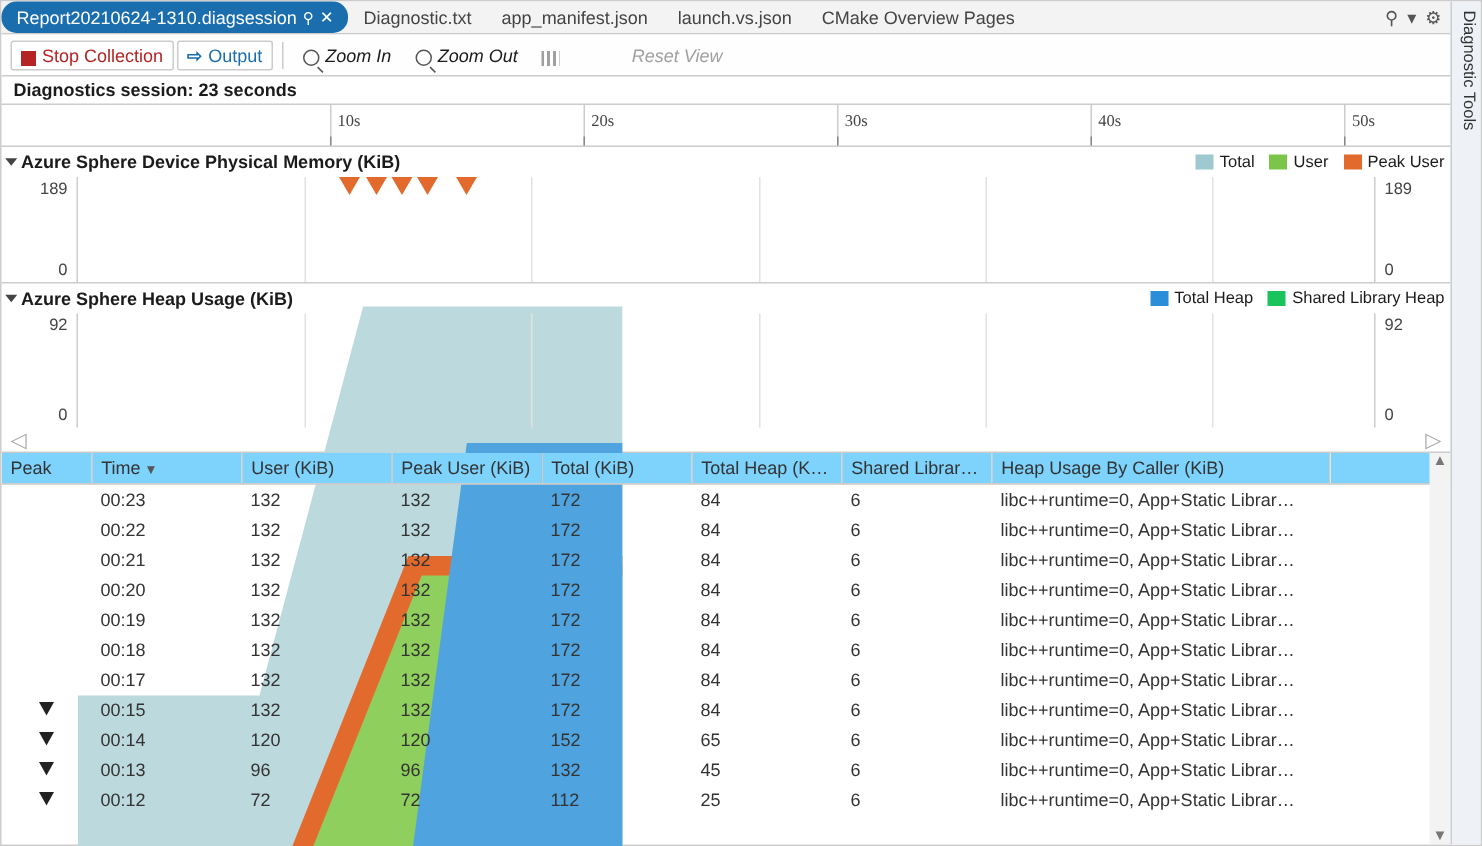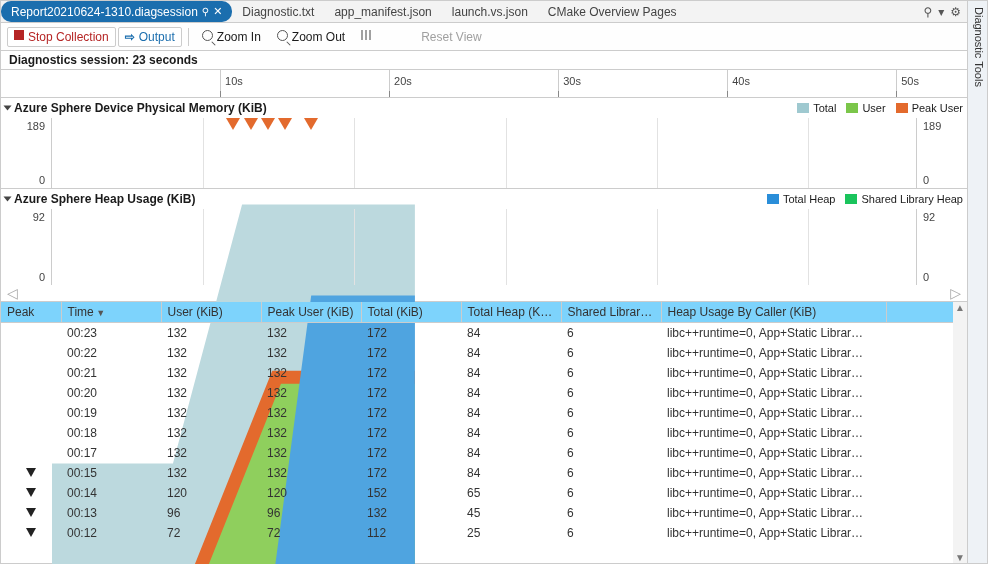--- a/index.html
+++ b/index.html
@@ -28,34 +28,34 @@
   .tabbar{display:flex;align-items:stretch;height:22px;background:#f3f3f3;border-bottom:1px solid var(--border);}
   .tab{display:flex;align-items:center;gap:4px;padding:0 10px;font-size:12px;color:#444;cursor:pointer;white-space:nowrap;}
   .tab.active{background:var(--tab-active);color:#fff;border-radius:10px;}
   .tab .x{font-size:11px;color:#fff;}
   .tab .pin{font-size:10px;color:#fff;}
   .tab-spacer{flex:1;}
   .tab-icons{display:flex;align-items:center;gap:6px;padding:0 6px;color:#555;}
   .tab-icons span{cursor:pointer;}
   
   .toolbar{display:flex;align-items:center;gap:2px;height:28px;padding:0 6px;background:var(--toolbar-bg);border-bottom:1px solid var(--border);}
-  .tbtn{display:flex;align-items:flex-start;gap:4px;padding:2px 6px;border:1px solid var(--border);background:#fff;cursor:pointer;border-radius:2px;}
-  .tbtn.flat{border:1px solid transparent;background:transparent;}
+  .tbtn{display:flex;align-items:flex-end;gap:4px;padding:2px 6px;border:1px solid var(--border);background:#fff;cursor:pointer;border-radius:2px;}
+  .tbtn.flat{border:1px solid transparent;background:transparent;font-style:italic;}
   .tbtn.disabled{color:#a0a0a0;gap:48px;}
   .stop-icon{width:10px;height:10px;background:var(--stop-red);}
   .out-icon{color:var(--blue-link);font-weight:bold;}
   .sep{width:1px;height:18px;background:var(--border);margin:0 4px;}
   .zoom-icon{width:11px;height:11px;border:1px solid #555;border-radius:50%;position:relative;}
   .zoom-icon::after{content:"";position:absolute;right:-4px;bottom:-4px;width:5px;height:1px;background:#555;transform:rotate(45deg);}
   .reset-icon{display:inline-block;width:12px;height:10px;background:repeating-linear-gradient(to right,#a0a0a0 0 2px,transparent 2px 4px);}
   
   .session{padding:2px 8px;border-bottom:1px solid var(--border);font-weight:600;}
   
   .ruler{position:relative;height:28px;border-bottom:1px solid var(--border);}
-  .ruler .tick{position:absolute;top:0;height:100%;border-left:1px solid var(--border);padding-left:4px;font-size:11px;color:#444;line-height:22px;}
+  .ruler .tick{position:absolute;top:0;height:100%;border-left:1px solid var(--border);padding-left:4px;font-size:11px;color:#444;line-height:22px;font-family:Liberation Serif, serif;}
   .ruler .tick::after{content:"";position:absolute;left:-1px;bottom:0;width:1px;height:6px;background:#888;}
   
   .chart-block{border-bottom:1px solid var(--border);}
   .chart-title{display:flex;align-items:center;height:20px;padding:0 4px;font-size:12px;font-weight:600;}
   .chart-title .tri{display:inline-block;width:0;height:0;border-left:5px solid #444;border-top:4px solid transparent;border-bottom:4px solid transparent;transform:rotate(90deg);margin-right:4px;}
   .legend{margin-left:auto;display:flex;gap:10px;font-weight:400;font-size:11px;}
   .legend span{display:flex;align-items:center;gap:4px;}
   .sw{width:12px;height:10px;display:inline-block;}
   .chart-body{display:flex;height:70px;}
   .chart-body.h2{height:76px;}

